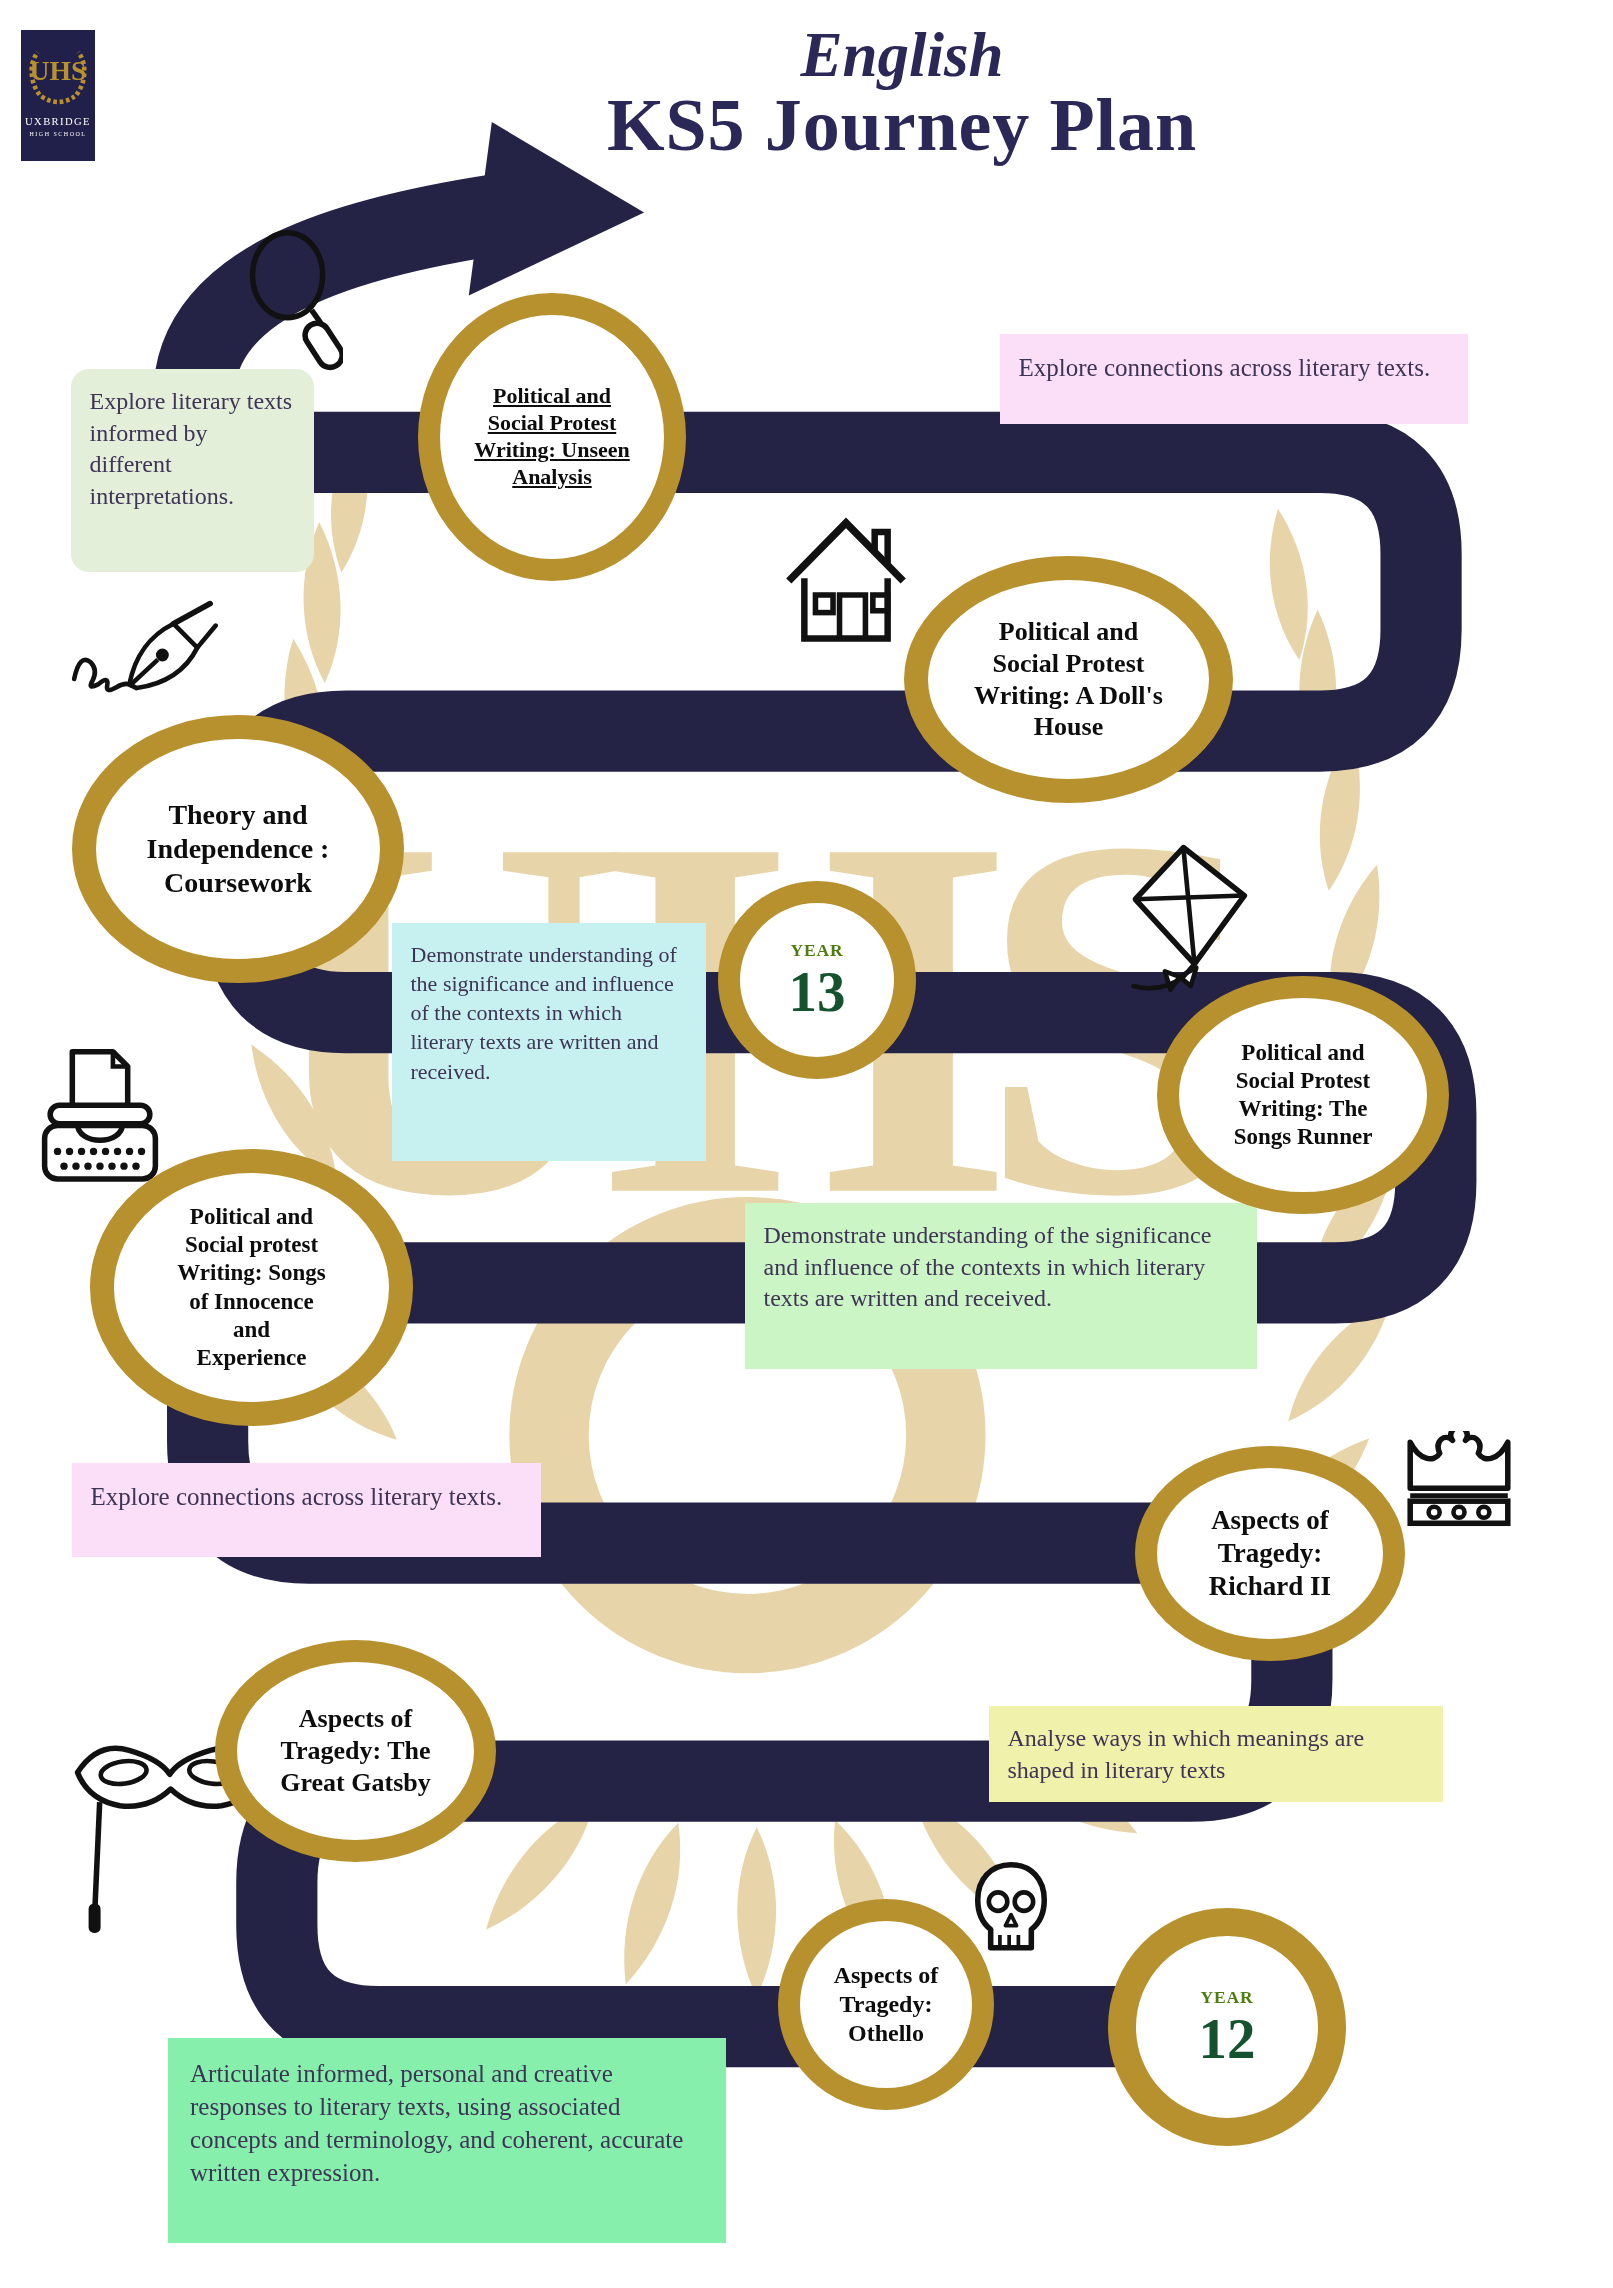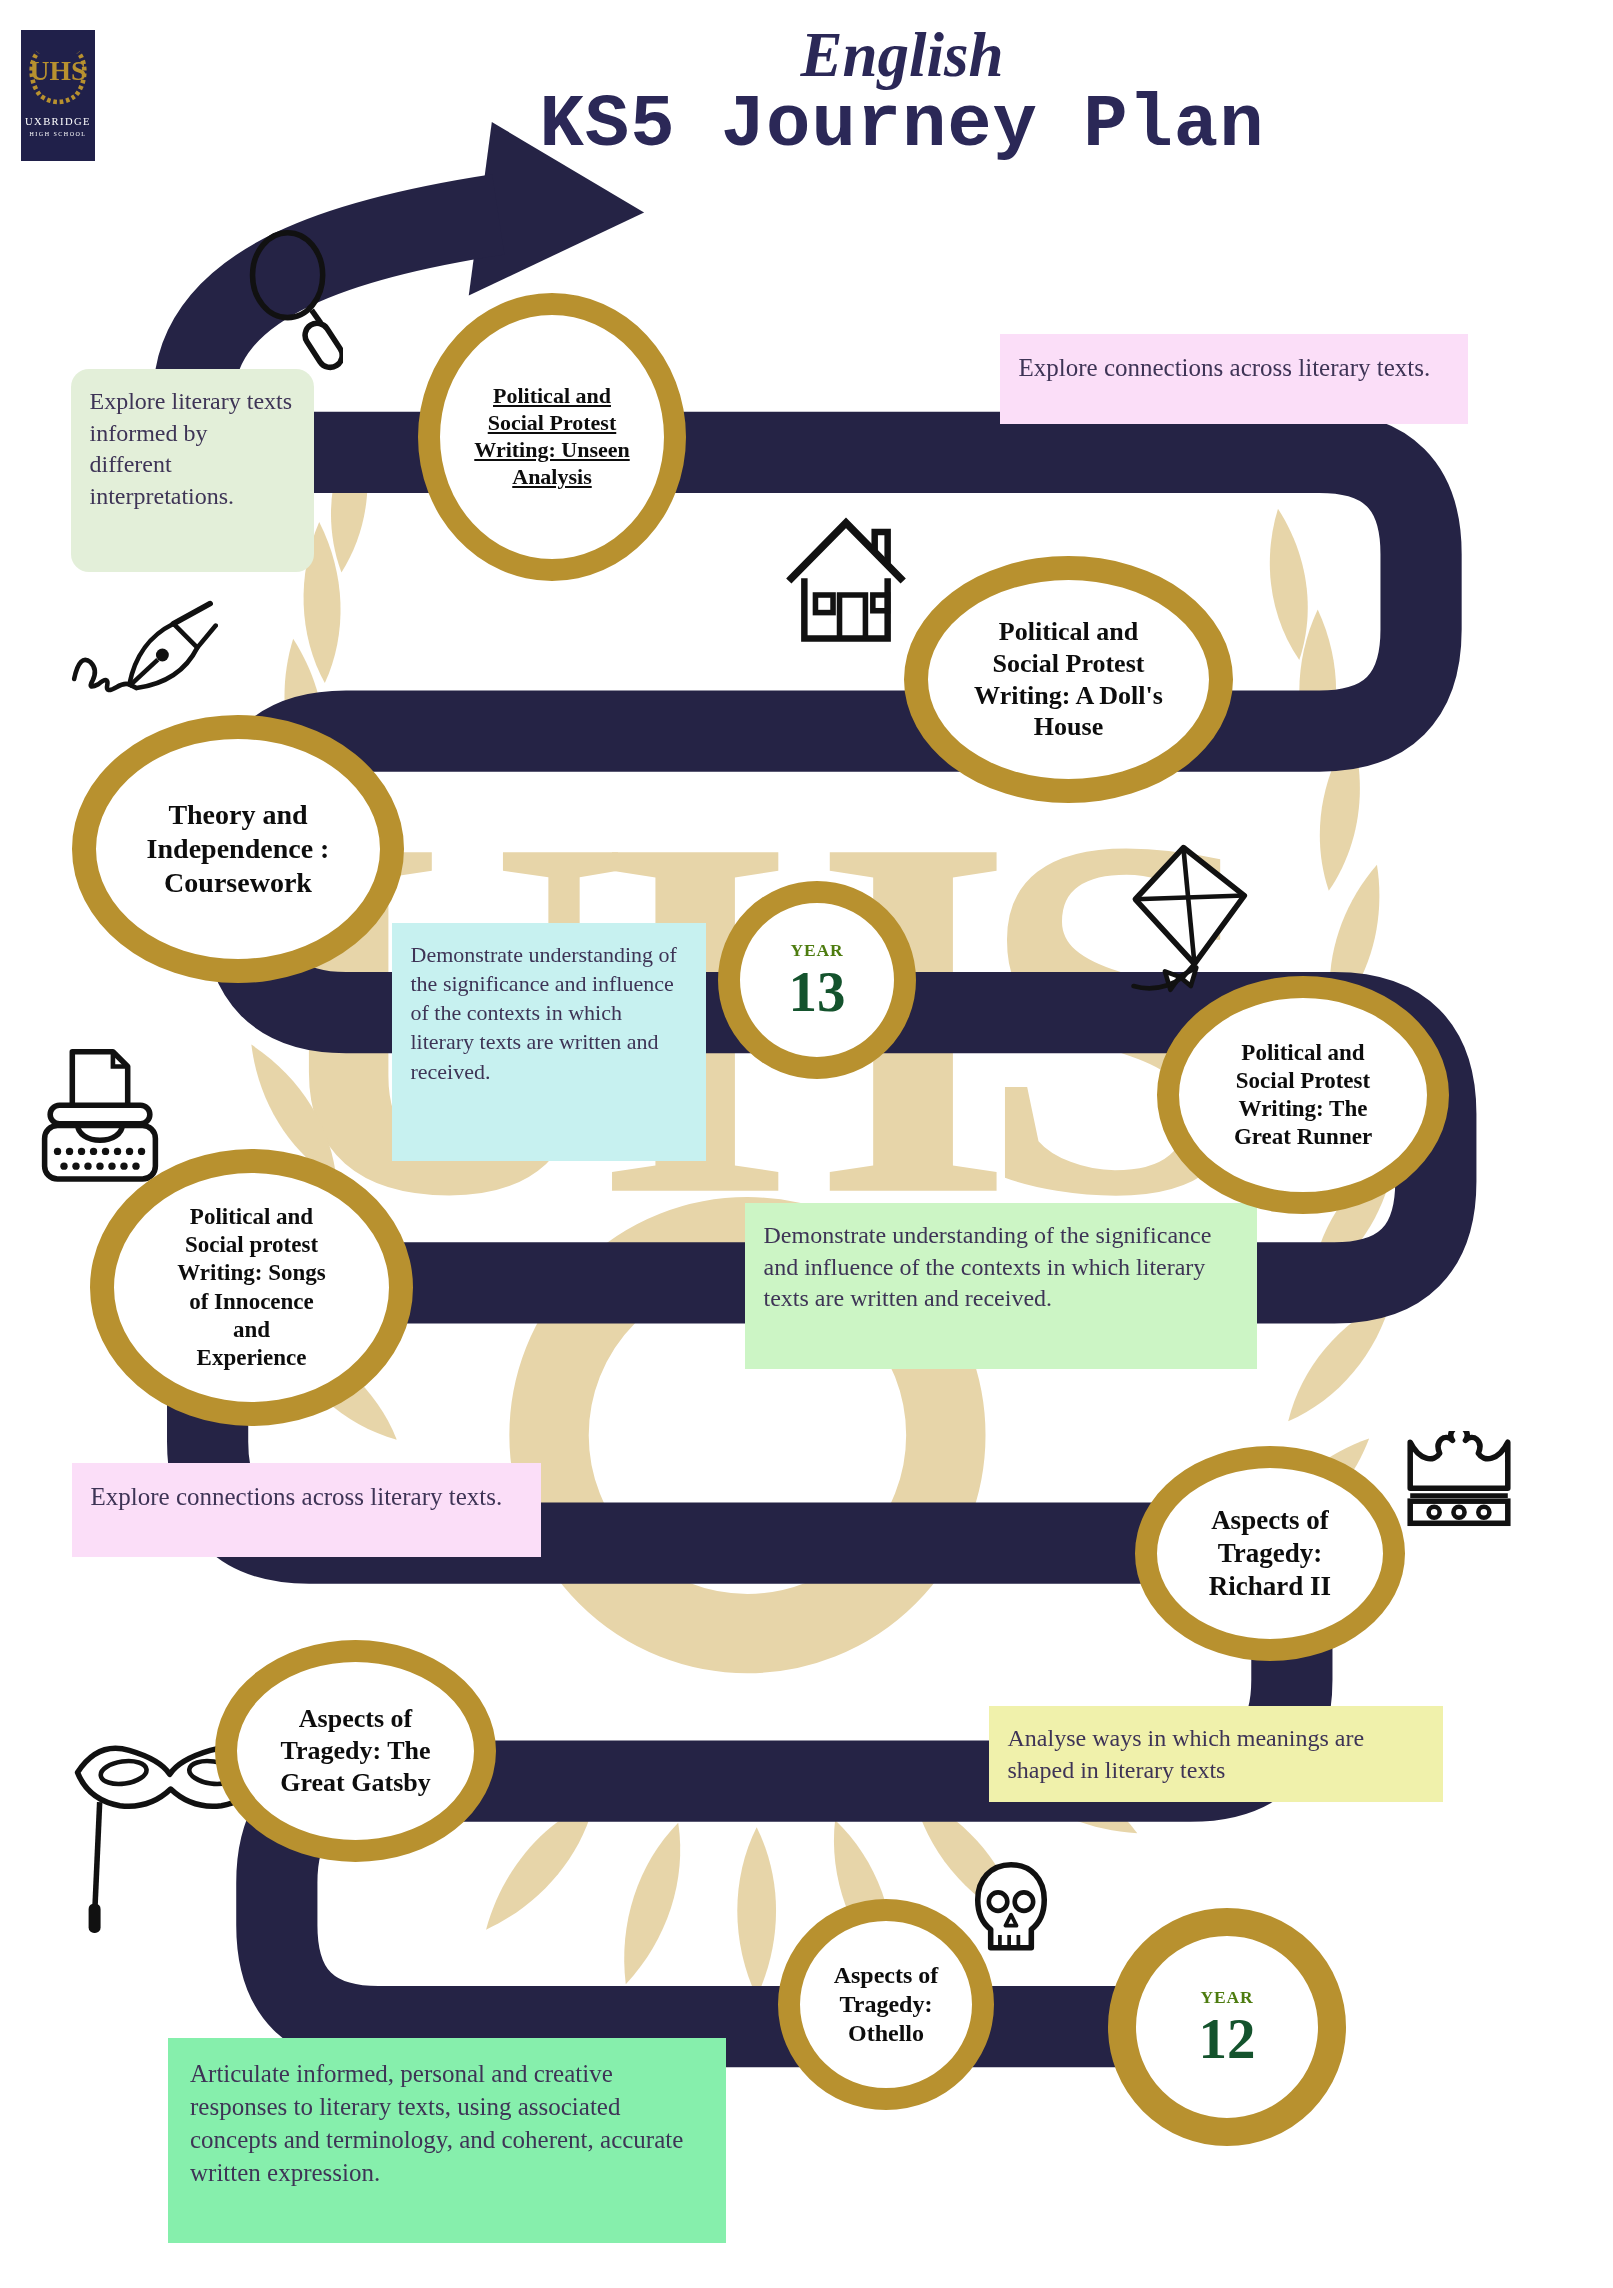--- a/index.html
+++ b/index.html
@@ -17,21 +17,21 @@
   #route polygon.head{fill:var(--navy);}
   
   #logo{left:21px;top:30px;width:74px;height:131px;background:#20204a;z-index:9;
         display:flex;flex-direction:column;align-items:center;}
   #logo .crest{width:70px;height:85px;}
   #logo .school{color:#ffffff;font-size:10.6px;letter-spacing:1.4px;line-height:1;margin-top:2px;}
   #logo .school2{color:#ffffff;font-size:6px;letter-spacing:1.5px;line-height:1;margin-top:3.7px;}
   
   #title{left:902px;top:22px;transform:translateX(-50%);text-align:center;color:var(--title);z-index:9;white-space:nowrap;}
   #title .t1{font-style:italic;font-weight:700;font-size:63px;line-height:1.05;}
-  #title .t2{font-weight:700;font-size:74px;line-height:1.0;letter-spacing:0.9px;font-family:Liberation Mono, monospace;}
+  #title .t2{font-weight:700;font-size:74px;line-height:1.0;letter-spacing:0.9px;}
   
   .callout{position:absolute;z-index:5;color:var(--ink);font-size:24px;line-height:1.33;
            padding:16.6px 18.5px;box-sizing:border-box;}
   
   .node{position:absolute;z-index:7;background:#ffffff;border:22px solid var(--gold);border-radius:50%;
         box-sizing:border-box;display:flex;align-items:center;justify-content:center;text-align:center;}
   .node .lbl{font-weight:700;color:var(--label);line-height:1.22;}
   .yearnode{position:absolute;z-index:7;background:#ffffff;border-radius:50%;box-sizing:border-box;
         display:flex;flex-direction:column;align-items:center;justify-content:center;text-align:center;}
   .yearnode .y1{font-weight:700;font-size:17.5px;letter-spacing:0.9px;color:#4d7c0f;}
@@ -234,21 +234,21 @@
 
   <div class="node" style="left:904px;top:556px;width:329px;height:247px;border-width:24px;">
     <span class="lbl" style="font-size:26px;width:199px;">Political and Social Protest Writing: A Doll's House</span>
   </div>
 
   <div class="node" style="left:72px;top:715px;width:332px;height:268px;border-width:24px;">
     <span class="lbl" style="font-size:28px;width:229px;">Theory and Independence : Coursework</span>
   </div>
 
   <div class="node" style="left:1157px;top:976px;width:292px;height:238px;">
-    <span class="lbl" style="font-size:23px;width:140px;">Political and Social Protest Writing: The Great Runner</span>
+    <span class="lbl" style="font-size:23px;width:140px;">Political and Social Protest Writing: The Songs Runner</span>
   </div>
 
   <div class="node" style="left:90px;top:1149px;width:323px;height:277px;border-width:24px;">
     <span class="lbl" style="font-size:23px;width:150px;">Political and Social protest Writing: Songs of Innocence and Experience</span>
   </div>
 
   <div class="node" style="left:1135px;top:1446px;width:270px;height:215px;">
     <span class="lbl" style="font-size:27px;width:185px;">Aspects of Tragedy: Richard II</span>
   </div>
 

